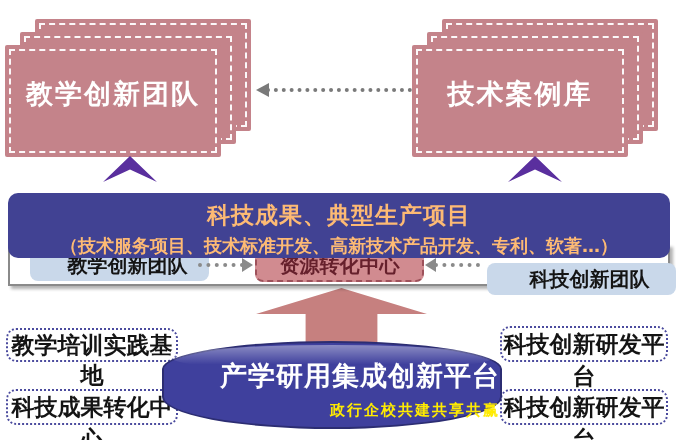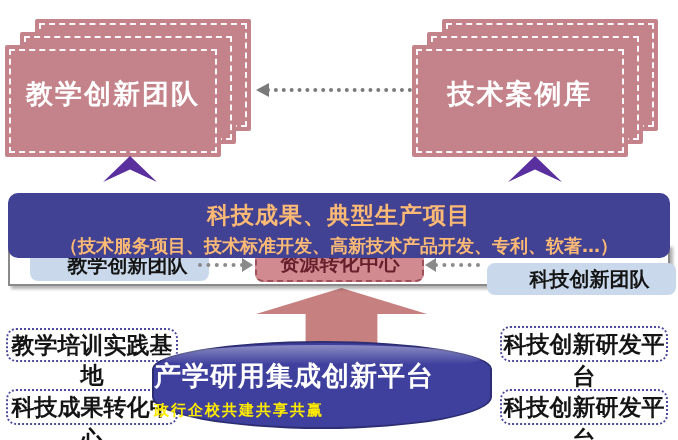--- a/index.html
+++ b/index.html
@@ -38,38 +38,38 @@
   .team-frame{
     position:absolute;left:8px;top:244px;width:662px;height:42px;background:#ffffff;
     border:2px solid #8a8a8a;box-sizing:border-box;box-shadow:3px 3px 3px rgba(0,0,0,.3);z-index:2;
   }
   .team-box{
     position:absolute;height:32px;line-height:32px;text-align:center;border-radius:8px;
     font-size:20px;font-weight:bold;color:#141414;z-index:3;
   }
   .team-blue{background:#C9D8EA;padding-left:16px;}
   .team-center{
-    background:#D18B90;border:2px dashed #9e515b;color:#66202C;height:30px;line-height:30px;font-family:Liberation Mono, monospace;
+    background:#D18B90;border:2px dashed #9e515b;color:#66202C;height:30px;line-height:30px;
   }
   .dot-connector{position:absolute;height:14px;z-index:3;}
   .dot-connector .line{position:absolute;top:5px;border-top:4px dotted #8a8a8a;}
   .dot-connector .head-r{position:absolute;right:0;top:0;width:0;height:0;
     border-top:7px solid transparent;border-bottom:7px solid transparent;border-left:11px solid #8a8a8a;}
   .dot-connector .head-l{position:absolute;left:0;top:0;width:0;height:0;
     border-top:7px solid transparent;border-bottom:7px solid transparent;border-right:11px solid #8a8a8a;}
   
   .block-arrow{
     position:absolute;left:256px;top:288px;width:171px;height:62px;background:#C6807F;z-index:1;
     -webkit-clip-path:polygon(50% 0,100% 42%,71% 42%,71% 100%,29% 100%,29% 42%,0 42%);
     clip-path:polygon(50% 0,100% 42%,71% 42%,71% 100%,29% 100%,29% 42%,0 42%);
   }
   
   .cylinder{
-    position:absolute;left:152px;top:341px;width:340px;height:88px;background:#3F409D;
-    border:2px solid #2c2d72;box-sizing:border-box;z-index:5;text-align:left;
+    position:absolute;left:162px;top:341px;width:340px;height:88px;background:#3F409D;
+    border:2px solid #2c2d72;box-sizing:border-box;z-index:5;text-align:right;
     border-radius:50% / 28px 28px 32px 32px;
   }
   .cylinder:before{
     content:"";position:absolute;left:8px;right:8px;top:2px;height:26px;border-radius:50%;
     background:linear-gradient(rgba(255,255,255,.40),rgba(255,255,255,0) 75%);
   }
   .cylinder .t1{position:relative;font-size:27px;font-weight:bold;color:#ffffff;margin-top:15px;letter-spacing:1px;}
   .cylinder .t2{position:relative;font-size:15px;font-weight:bold;color:#FFEB00;margin-top:7px;letter-spacing:2px;}
   
   .base-box{

